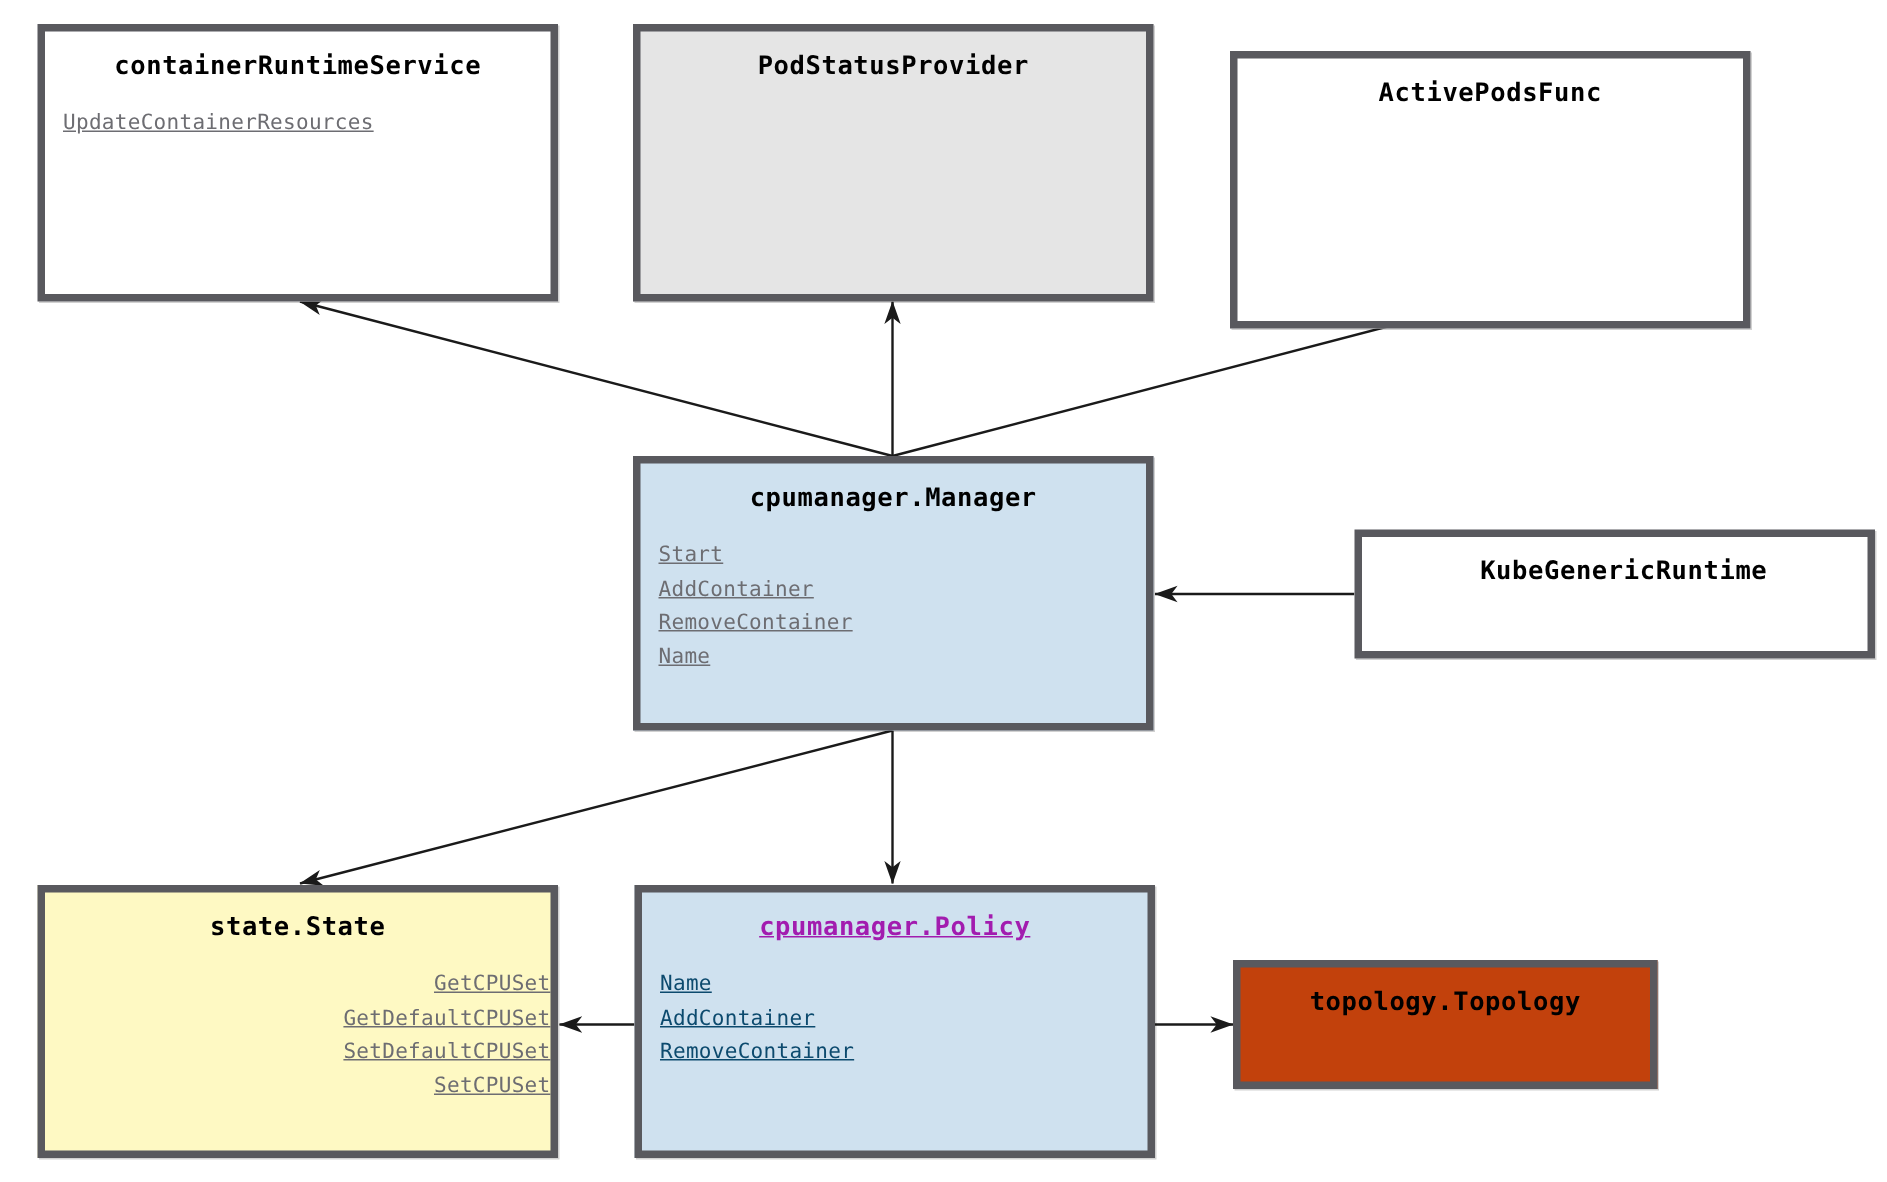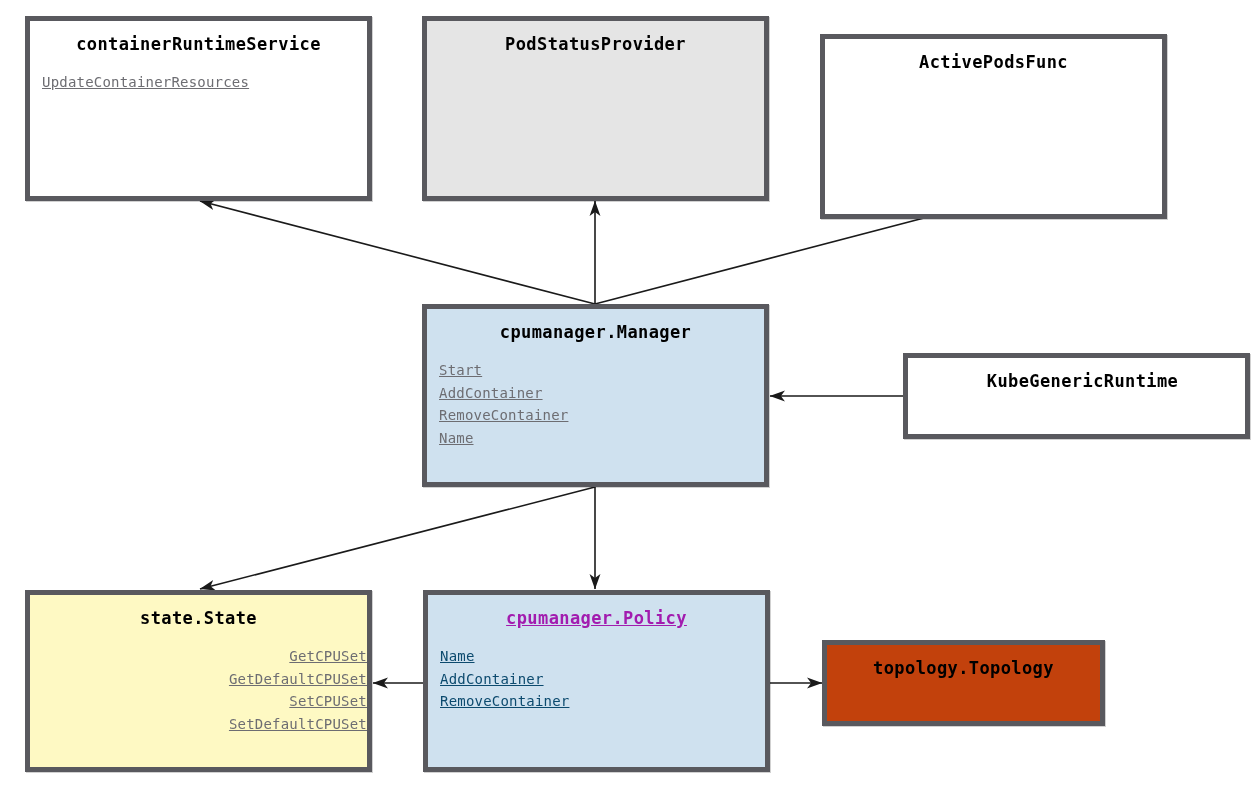--- a/index.html
+++ b/index.html
@@ -99,22 +99,22 @@
         </div>
       </div>
       <div class="node" style="left: 903px; top: 353px; width: 347px; height: 86px; border-color: rgb(89, 89, 94); background: rgb(255, 255, 255);">
         <div class="node-title" style="color: rgb(0, 0, 0); margin-left: 12px;">KubeGenericRuntime</div>
       </div>
       <div class="node filled" style="left: 25px; top: 590px; width: 347px; height: 182px; border-color: rgb(89, 89, 94); background: #fef9c3;">
         <div class="node-title" style="color: rgb(0, 0, 0);">state.State</div>
         <div class="node-members" style="color: rgb(109, 109, 114); text-align: right;">
           <div>GetCPUSet</div>
           <div>GetDefaultCPUSet</div>
+          <div>SetDefaultCPUSet</div>
           <div>SetCPUSet</div>
-          <div>SetDefaultCPUSet</div>
         </div>
       </div>
       <div class="node filled" style="left: 423px; top: 590px; width: 347px; height: 182px; border-color: rgb(89, 89, 94); background: rgb(207, 225, 239);">
         <div class="node-title" style="color: #a21caf; text-decoration: underline;">cpumanager.Policy</div>
         <div class="node-members" style="color: #0c4a6e;">
           <div>Name</div>
           <div>AddContainer</div>
           <div>RemoveContainer</div>
         </div>
       </div>

